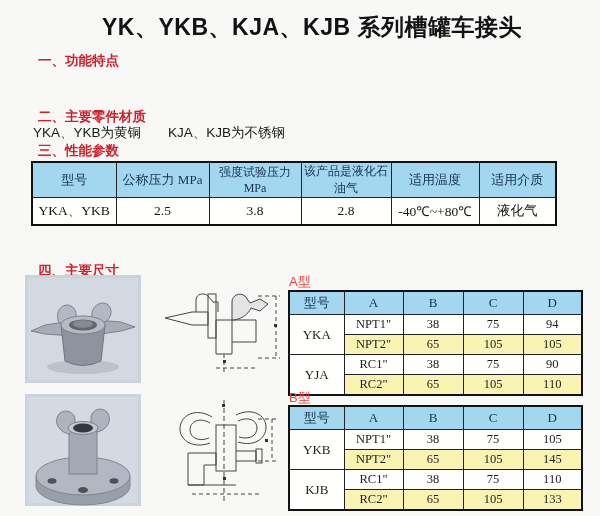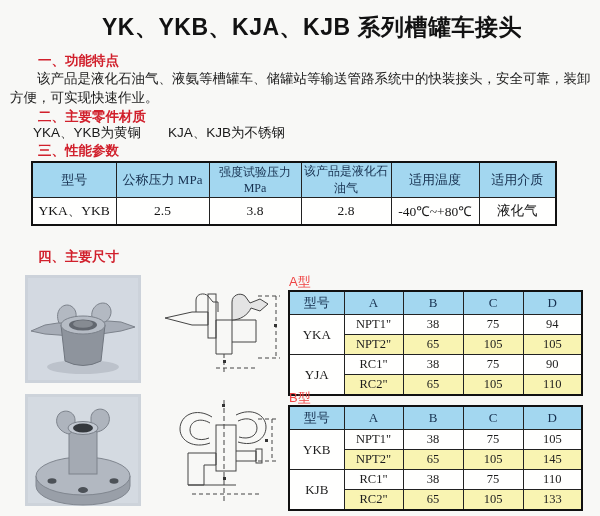--- a/index.html
+++ b/index.html
@@ -4,21 +4,21 @@
 <style>
   html,body{margin:0;padding:0;background:#e9e9e7;}
   .page{position:relative;width:600px;height:516px;background:#f8f8f6;
         font-family:"Liberation Sans",sans-serif;overflow:hidden;}
   .title{position:absolute;top:12px;left:12px;width:100%;text-align:center;
          font-size:23px;font-weight:bold;color:#121212;margin:0;letter-spacing:.5px;}
   .sec-h{position:absolute;color:#d1202c;font-weight:bold;font-size:13.5px;font-family:Liberation Mono, monospace;}
   #h-features{left:38px;top:52px;}
   #h-materials{left:38px;top:108px;}
   #h-performance{left:38px;top:142px;}
-  #h-dimensions{left:38px;top:248px;}
+  #h-dimensions{left:38px;top:262px;}
   .para{position:absolute;left:10px;top:69px;width:584px;font-size:13.5px;
         color:#1a1a1a;line-height:19px;margin:0;}
   .pline{display:block;}
   .pline.indent{text-indent:27px;}
   .materials{position:absolute;left:33px;top:124px;font-size:13.5px;color:#1a1a1a;}
 
   table{border-collapse:collapse;table-layout:fixed;}
   table.perf{position:absolute;left:31px;top:161px;width:524px;
              font-family:"Liberation Serif",serif;border:2px solid #111;}
   .perf th,.perf td{border:1px solid #222;text-align:center;padding:0;color:#161616;}
@@ -49,24 +49,20 @@
 </style>
 </head>
 <body>
 
 <div class="page">
 
   <h1 class="title">YK、YKB、KJA、KJB 系列槽罐车接头</h1>
 
   <div class="sec-h" id="h-features">一、功能特点</div>
 
-  <p class="para">
-    <span class="pline indent">该产品是液化石油气、液氨等槽罐车、储罐站等输送管路系统中的快装接头，安全可靠，装卸</span>
-    <span class="pline">方便，可实现快速作业。</span>
-  </p>
 
   <div class="sec-h" id="h-materials">二、主要零件材质</div>
   <div class="materials">YKA、YKB为黄铜　　KJA、KJB为不锈钢</div>
 
   <div class="sec-h" id="h-performance">三、性能参数</div>
 
   <table class="perf">
     <colgroup>
       <col style="width:84px">
         <col style="width:93px">

